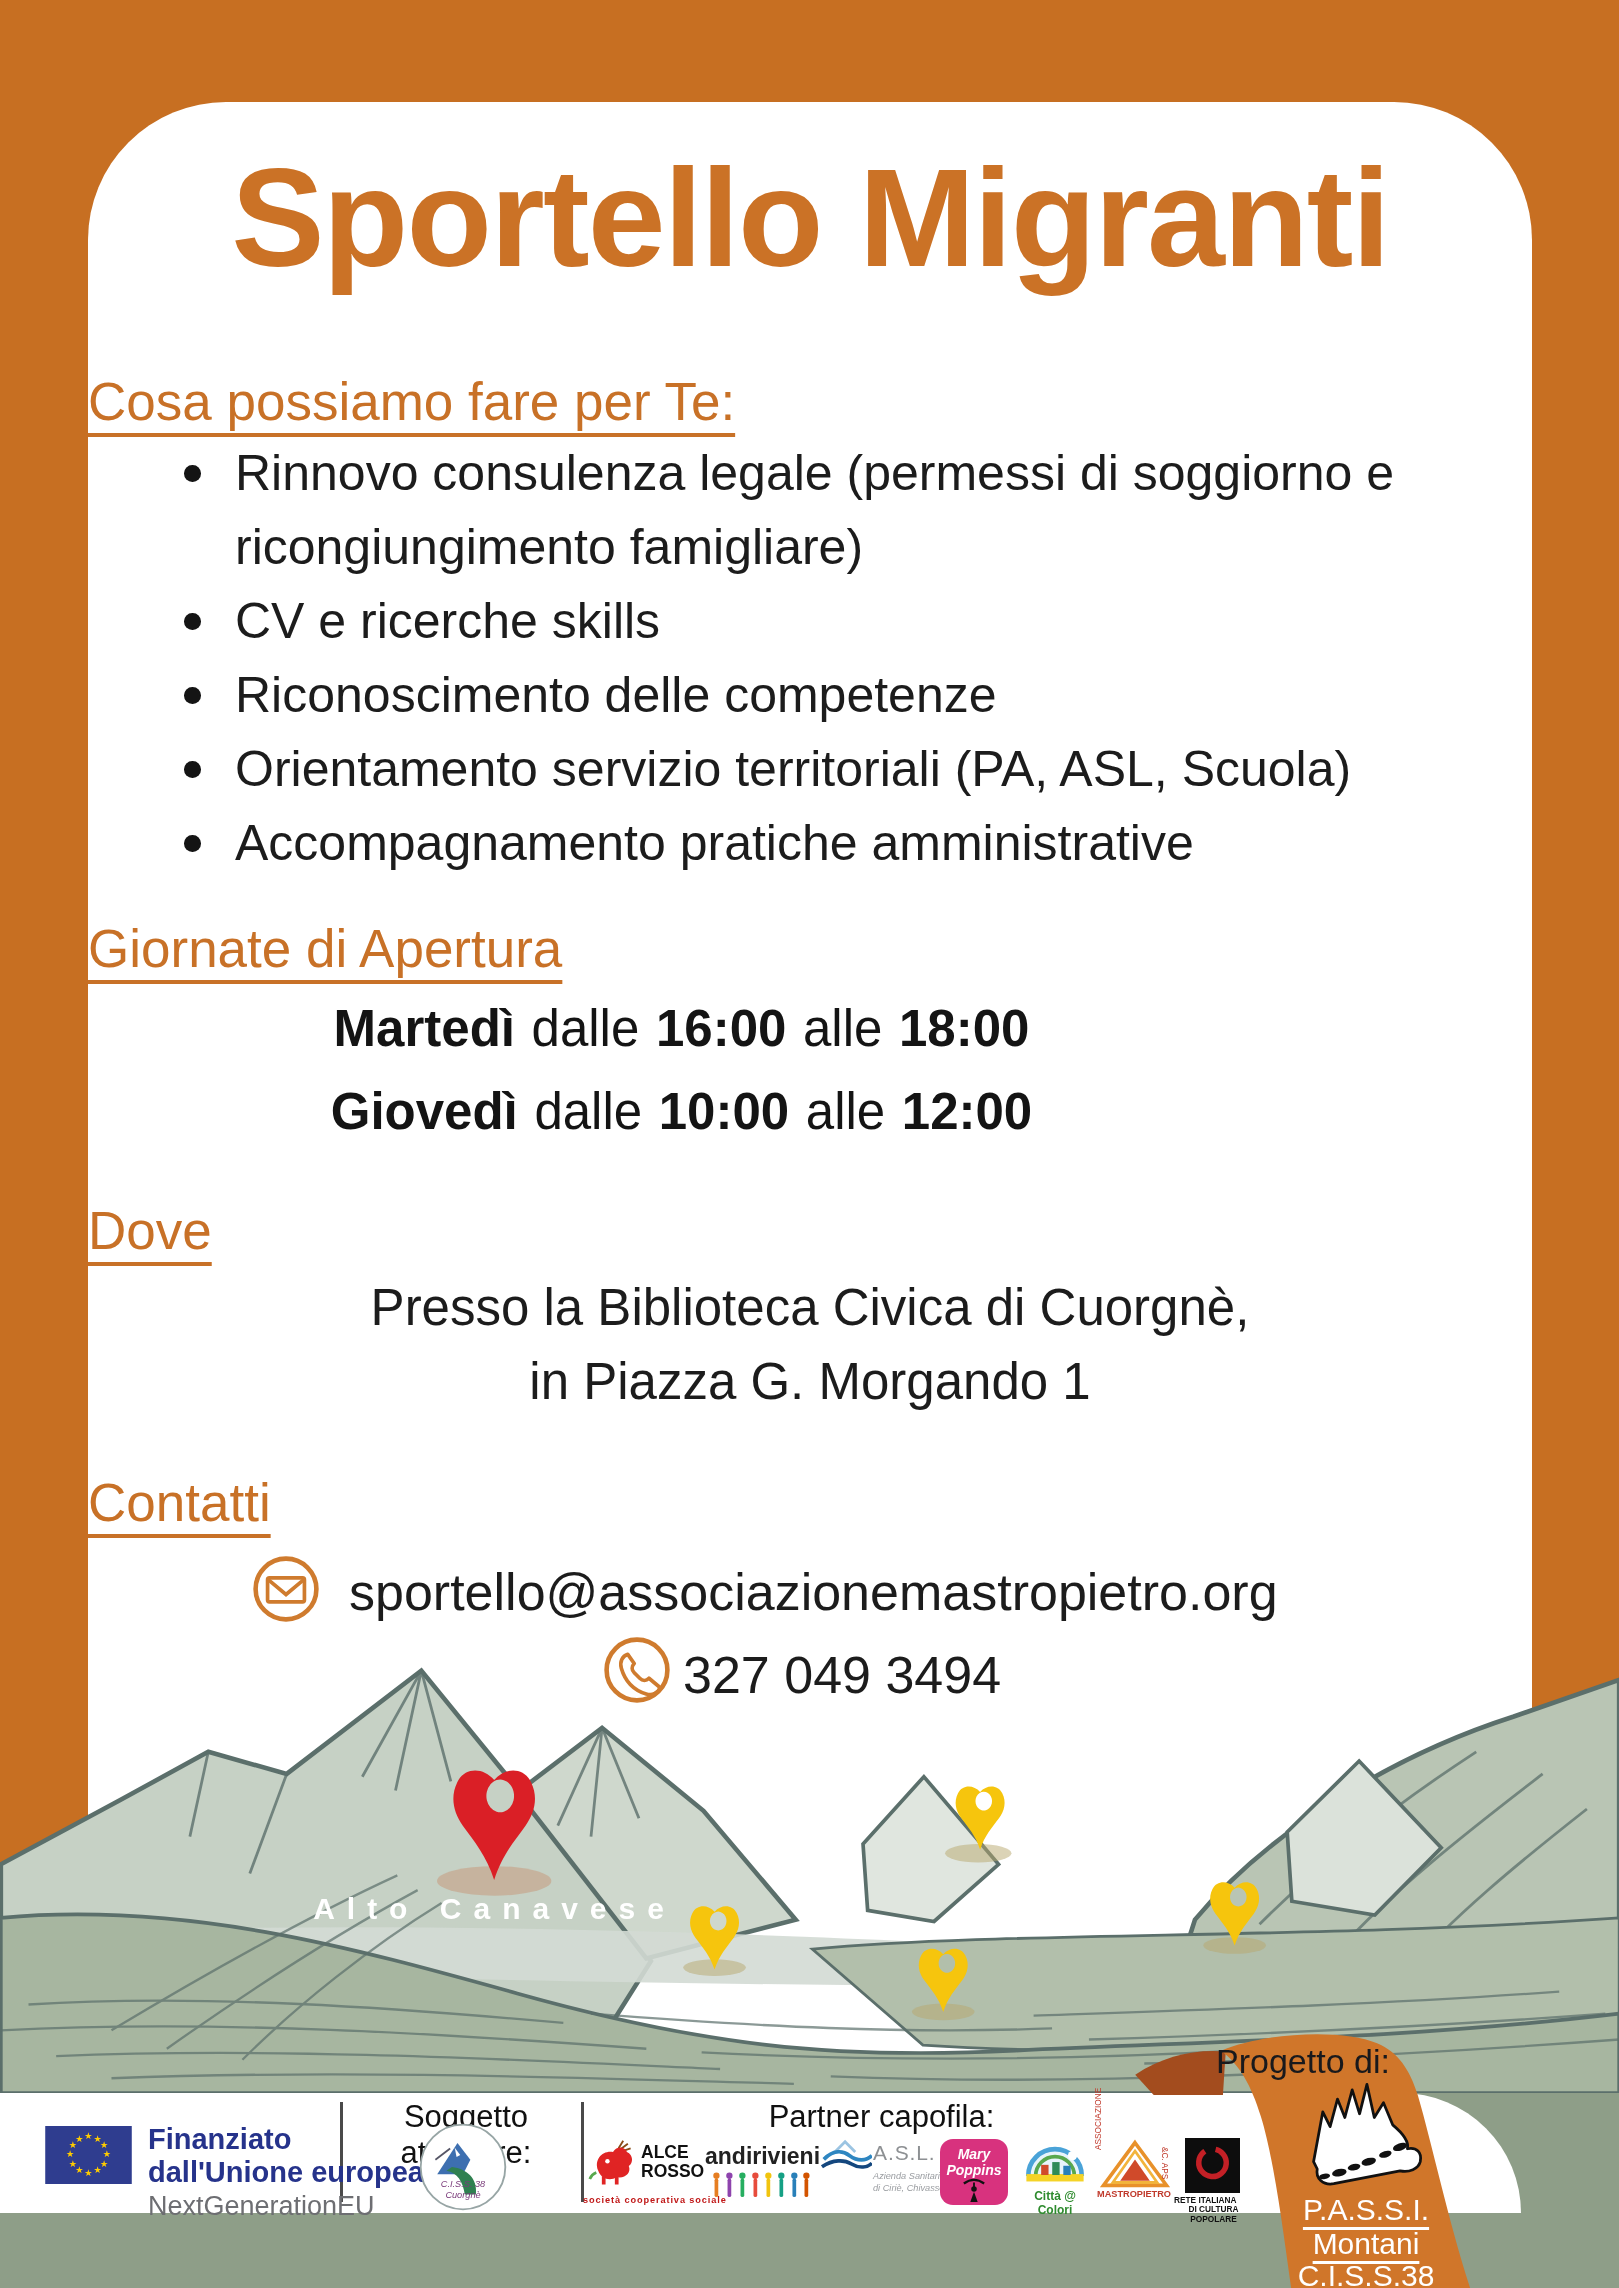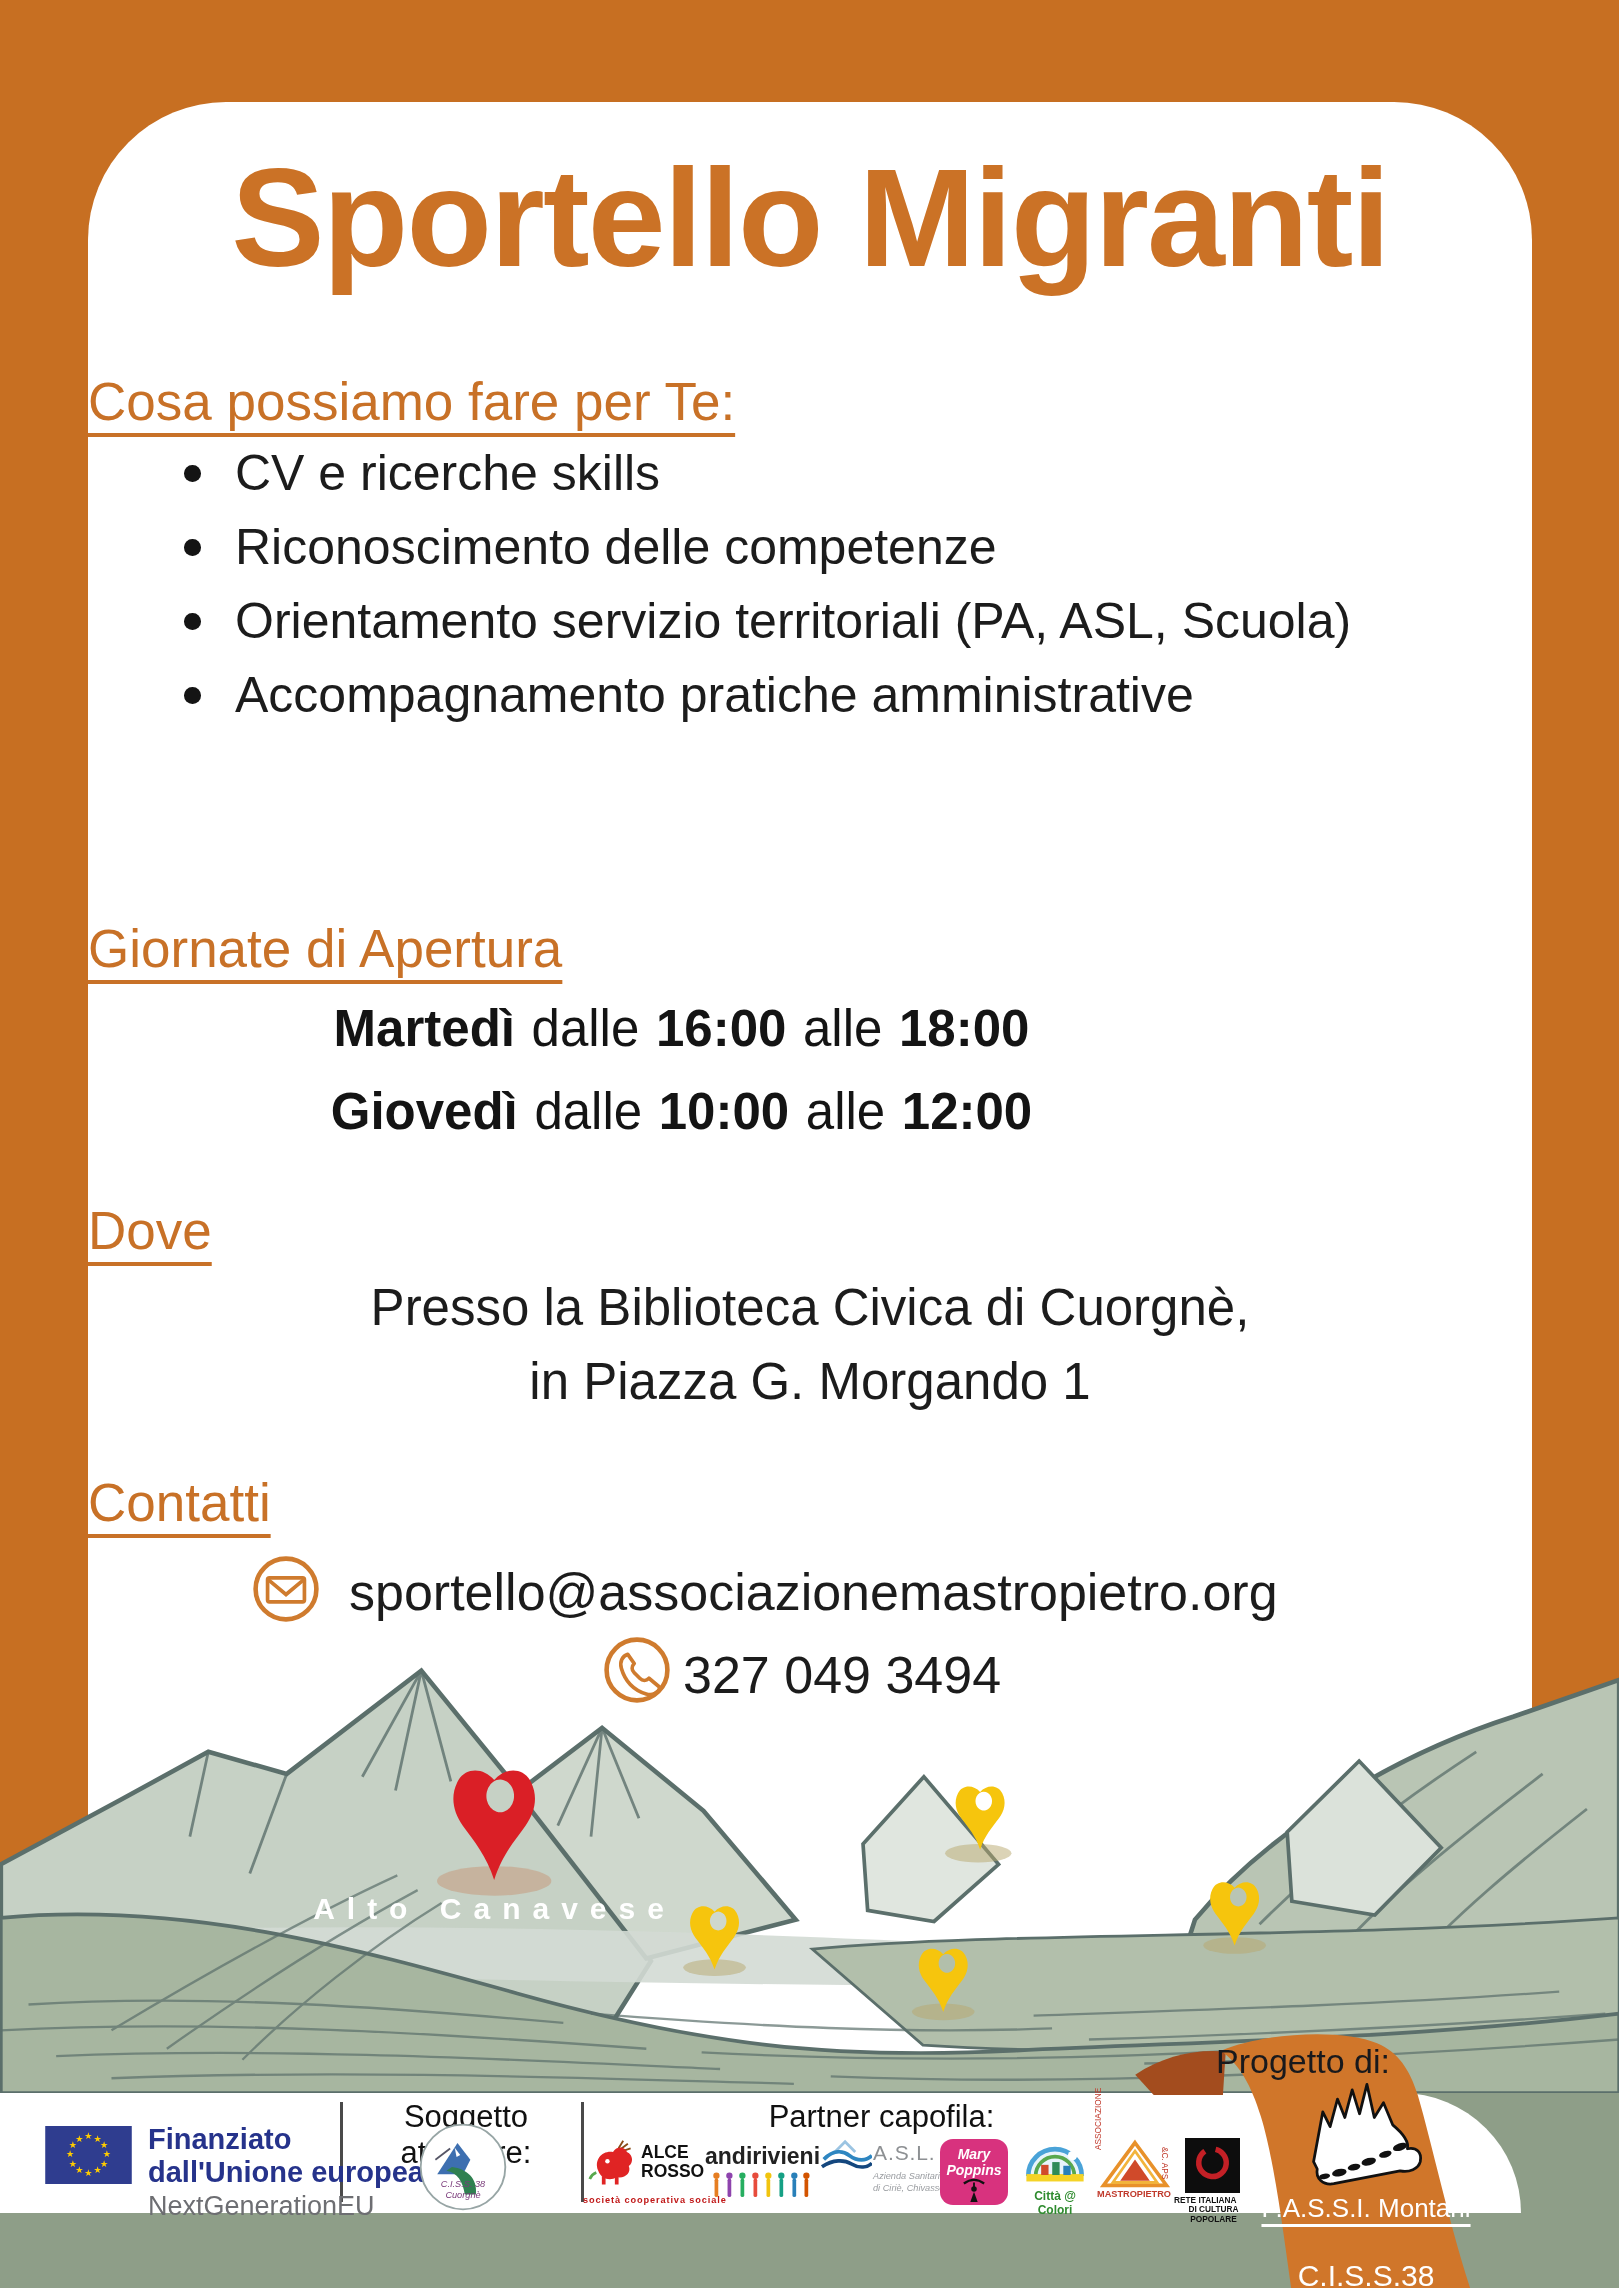--- a/index.html
+++ b/index.html
@@ -73,34 +73,35 @@
   #mastro-left{left:1093px;top:2150px;font-size:8.3px;color:#c0392b;transform:rotate(-90deg);transform-origin:left top;}
   #mastro-right{left:1170px;top:2147px;font-size:8.3px;color:#c0392b;transform:rotate(90deg);transform-origin:left top;}
   #mastro-name{left:1096px;top:2189px;width:76px;text-align:center;font-size:9.2px;font-weight:bold;color:#c0392b;}
   #rete{left:1185px;top:2138px;width:55px;height:55px;background:#0d0d0d;}
   #rete-c1{left:1174px;top:2195px;width:79px;text-align:left;font-size:8.3px;font-weight:bold;color:#111;}
   #rete-c2{left:1174px;top:2204px;width:79px;text-align:center;font-size:8.3px;font-weight:bold;color:#111;}
   
   #ribbon{left:1126px;top:2021px;width:397px;height:268px;}
   #prog-label{left:1192px;top:2042px;width:222px;text-align:center;font-size:34px;color:#19191c;}
   #passi-logo{left:1297px;top:2077px;}
-  #passi-name{left:1255px;top:2193px;width:222px;text-align:center;font-size:26px;color:#fff;
+  #passi-name{left:1255px;top:2193px;width:222px;text-align:center;font-size:30px;color:#fff;
               text-decoration:underline;text-decoration-thickness:2.8px;text-underline-offset:7.4px;}
   #passi-sub{left:1255px;top:2230px;width:222px;text-align:center;font-size:30px;color:#fff;margin-top:29px;}
 </style>
 </head>
 <body>
 
 <div class="abs" id="card"></div>
 
 <div class="abs" id="title">Sportello Migranti</div>
 
 <div class="abs heading" id="svc-head">Cosa possiamo fare per Te:</div>
 
 <ul class="abs" id="svc-list">
+  <li>Rinnovo consulenza legale (permessi di soggiorno e ricongiungimento famigliare)</li>
   <li>CV e ricerche skills</li>
   <li>Riconoscimento delle competenze</li>
   <li>Orientamento servizio territoriali (PA, ASL, Scuola)</li>
   <li>Accompagnamento pratiche amministrative</li>
 </ul>
 
 <div class="abs heading" id="open-head">Giornate di Apertura</div>
 
 <div class="abs sched" id="sched1">
   <span><b>Martedì</b></span><span>dalle</span><span><b>16:00</b></span><span>alle</span><span><b>18:00</b></span>

